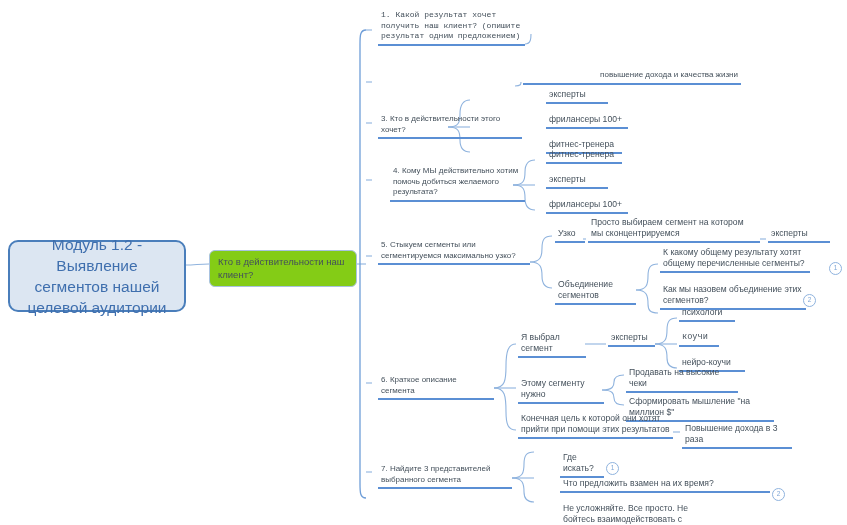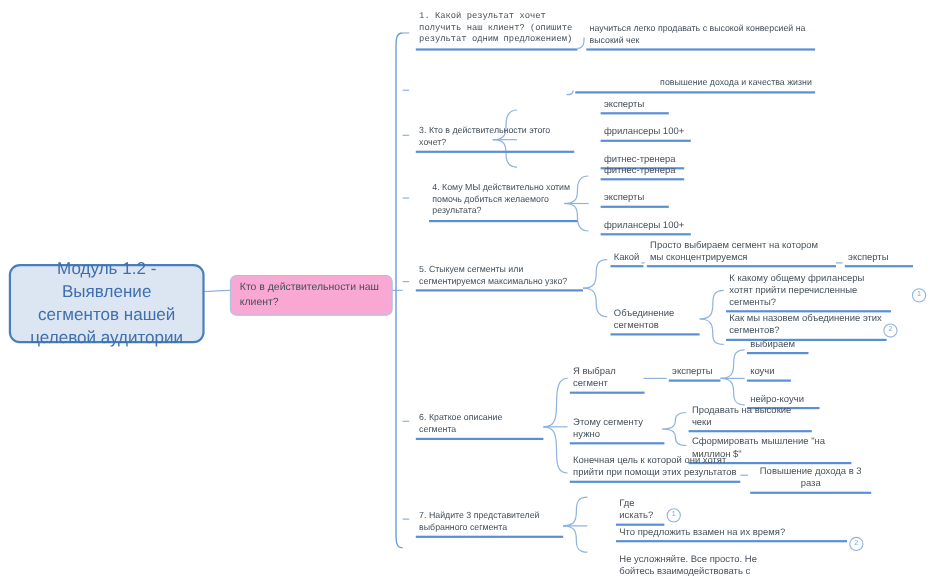--- a/index.html
+++ b/index.html
@@ -23,21 +23,21 @@
     color:#3f6fae;
     font-size:15.5px;
     line-height:21px;
     padding:6px 10px;
   }
 
   
   .boxnode{
     position:absolute;
     box-sizing:border-box;
-    background:#f9a8d4;
+    background:#84cc16;
     border:1px solid #a8c2e0;
     border-radius:6px;
     padding:5px 8px;
     font-size:9.5px;
     line-height:12.5px;
     color:#44505b;
   }
 
   
   .topic{
@@ -138,23 +138,20 @@
     <span>Модуль 1.2 - Выявление сегментов нашей целевой аудитории</span>
   </div>
 
   <div class="boxnode" style="left:209px;top:250px;width:148px;">
     <span>Кто в действительности наш клиент?</span>
   </div>
 
   <div class="topic" style="left:378px;top:10px;width:147px;font-family:Liberation Mono, monospace;">
     <span>1. Какой результат хочет получить наш клиент? (опишите результат одним предложением)</span>
   </div>
-  <div class="topic" style="left:533px;top:21px;width:208px;">
-    <span>научиться легко продавать с высокой конверсией на высокий чек</span>
-  </div>
 
   <div class="topic right" style="left:523px;top:70px;width:218px;">
     <span>повышение дохода и качества жизни</span>
   </div>
 
   <div class="topic" style="left:378px;top:114px;width:144px;">
     <span>3. Кто в действительности этого хочет?</span>
   </div>
   <div class="topic t9" style="left:546px;top:89px;width:62px;">
     <span>эксперты</span>
@@ -176,33 +173,33 @@
     <span>эксперты</span>
   </div>
   <div class="topic t9" style="left:546px;top:199px;width:82px;">
     <span>фрилансеры 100+</span>
   </div>
 
   <div class="topic" style="left:378px;top:240px;width:152px;">
     <span>5. Стыкуем сегменты или сегментируемся максимально узко?</span>
   </div>
   <div class="topic t9" style="left:555px;top:228px;width:30px;">
-    <span>Какой</span>
+    <span>Узко</span>
   </div>
   <div class="topic t9" style="left:588px;top:217px;width:172px;">
     <span>Просто выбираем сегмент на котором мы сконцентрируемся</span>
   </div>
   <div class="topic t9" style="left:768px;top:228px;width:62px;">
     <span>эксперты</span>
   </div>
   <div class="topic t9" style="left:555px;top:279px;width:81px;">
     <span>Объединение сегментов</span>
   </div>
   <div class="topic t9" style="left:660px;top:247px;width:150px;">
-    <span>К какому общему фрилансеры хотят прийти перечисленные сегменты?</span>
+    <span>К какому общему результату хотят общему перечисленные сегменты?</span>
   </div>
   <div class="badge" style="left:829px;top:262px;">
     <span>1</span>
   </div>
   <div class="topic t9" style="left:660px;top:284px;width:146px;">
     <span>Как мы назовем объединение этих сегментов?</span>
   </div>
   <div class="badge" style="left:803px;top:294px;">
     <span>2</span>
   </div>
@@ -210,41 +207,41 @@
   <div class="topic" style="left:378px;top:375px;width:116px;">
     <span>6. Краткое описание сегмента</span>
   </div>
   <div class="topic t9" style="left:518px;top:332px;width:68px;">
     <span>Я выбрал сегмент</span>
   </div>
   <div class="topic t9" style="left:608px;top:332px;width:47px;">
     <span>эксперты</span>
   </div>
   <div class="topic t9" style="left:679px;top:307px;width:56px;">
-    <span>выбираем</span>
-  </div>
-  <div class="topic t9" style="left:679px;top:332px;width:40px;">
+    <span>психологи</span>
+  </div>
+  <div class="topic t9" style="left:679px;top:332px;width:40px;font-family:Liberation Mono, monospace;">
     <span>коучи</span>
   </div>
   <div class="topic t9" style="left:679px;top:357px;width:66px;">
     <span>нейро-коучи</span>
   </div>
   <div class="topic t9" style="left:626px;top:367px;width:112px;">
     <span>Продавать на высокие чеки</span>
   </div>
   <div class="topic t9" style="left:518px;top:378px;width:86px;">
     <span>Этому сегменту нужно</span>
   </div>
   <div class="topic t9" style="left:626px;top:396px;width:148px;">
     <span>Сформировать мышление "на миллион $"</span>
   </div>
   <div class="topic t9" style="left:518px;top:413px;width:155px;">
     <span>Конечная цель к которой они хотят прийти при помощи этих результатов</span>
   </div>
-  <div class="topic t9" style="left:682px;top:423px;width:110px;text-align:center;">
+  <div class="topic t9" style="left:682px;top:423px;width:110px;">
     <span>Повышение дохода в 3 раза</span>
   </div>
 
   <div class="topic" style="left:378px;top:464px;width:134px;">
     <span>7. Найдите 3 представителей выбранного сегмента</span>
   </div>
   <div class="topic t9" style="left:560px;top:452px;width:44px;">
     <span>Где искать?</span>
   </div>
   <div class="badge" style="left:606px;top:462px;">

